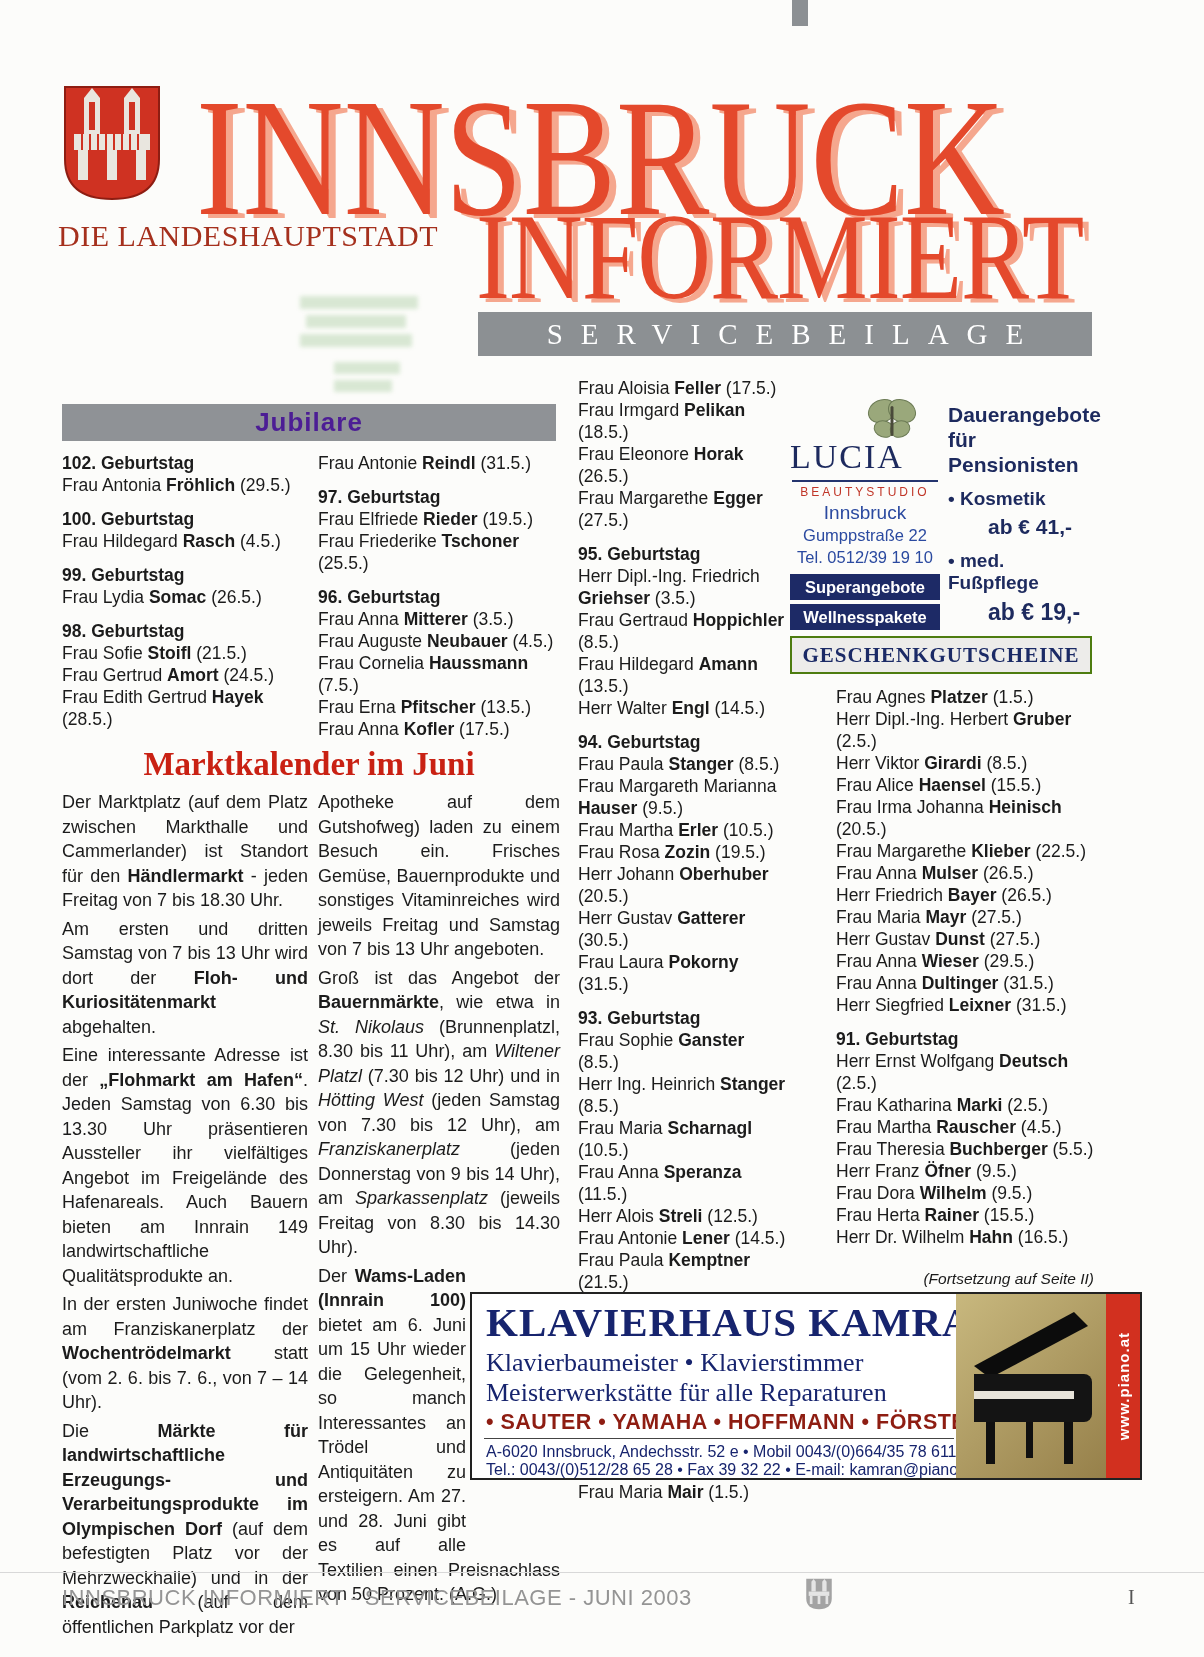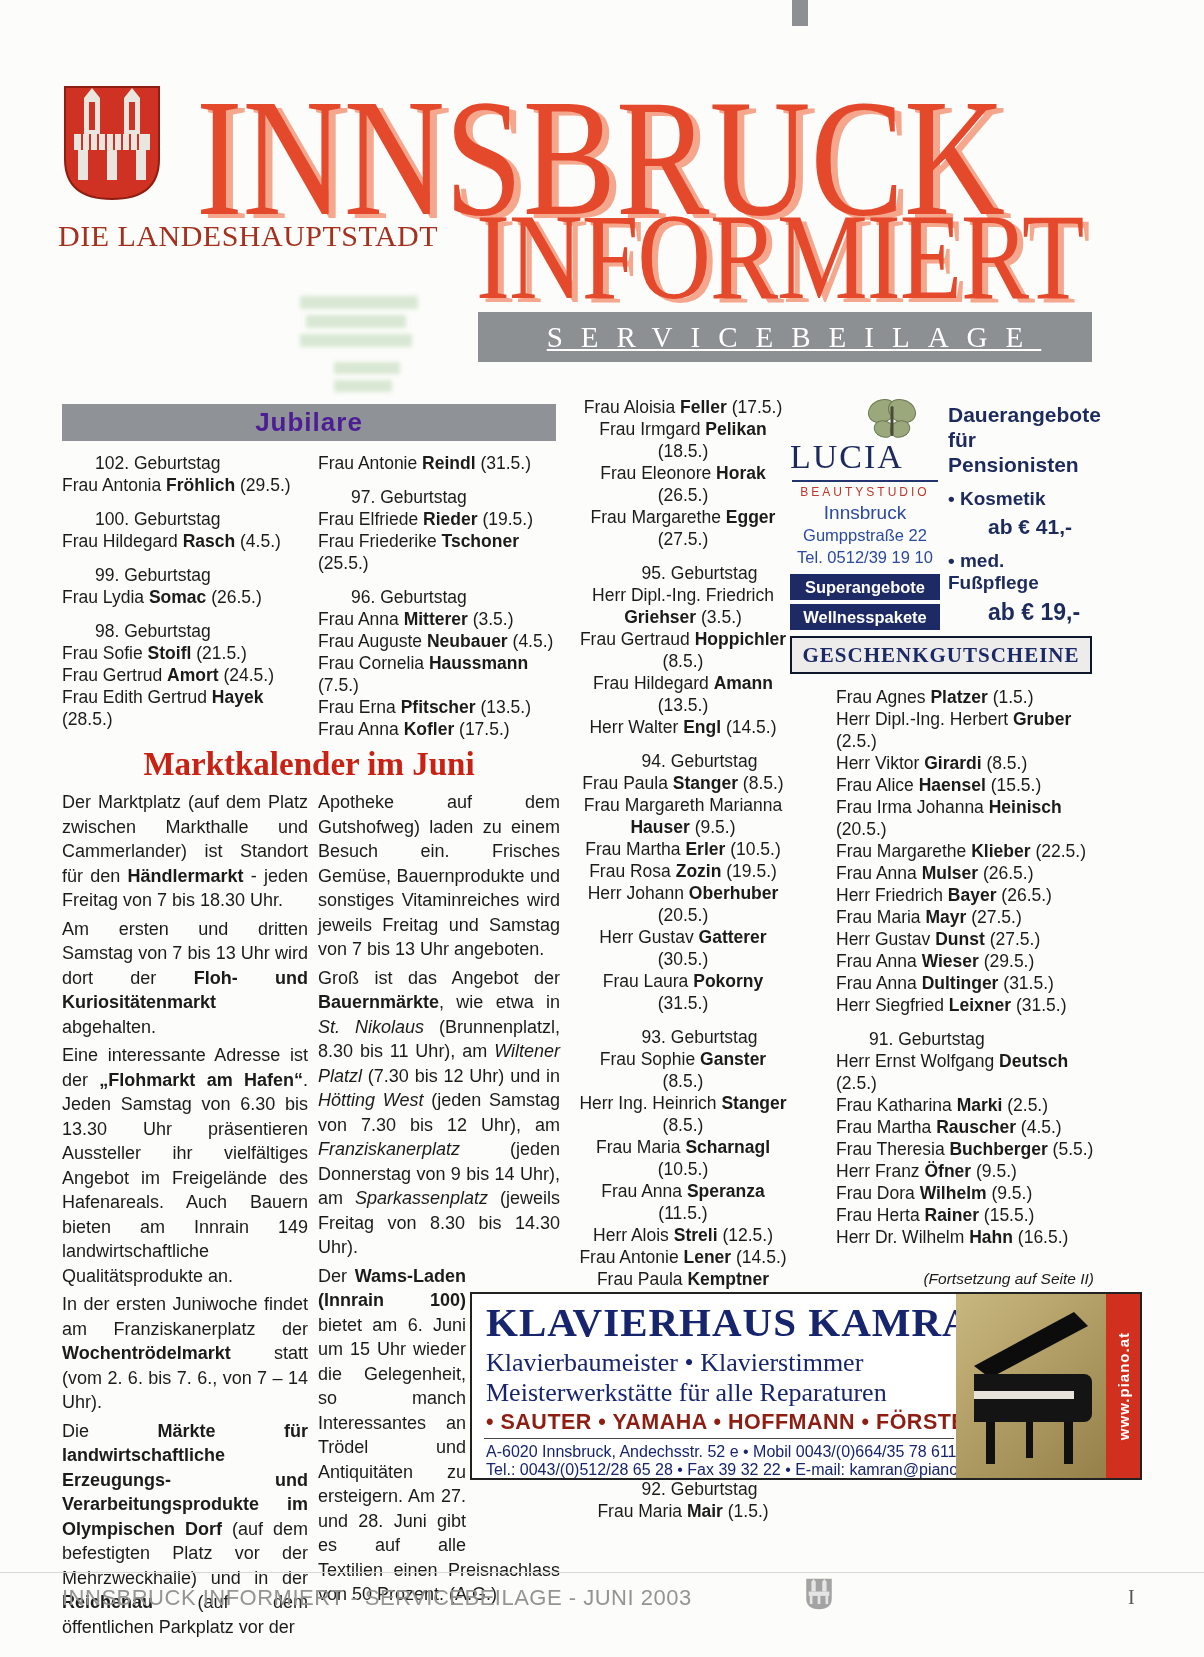--- a/index.html
+++ b/index.html
@@ -14,50 +14,50 @@
   .g2{left:306px;top:315px;width:100px;height:13px;}
   .g3{left:300px;top:334px;width:112px;height:13px;}
   .g4{left:334px;top:362px;width:66px;height:12px;}
   .g5{left:334px;top:380px;width:58px;height:12px;}
 
   
   .coa{left:62px;top:84px;width:100px;height:120px;}
   .kicker{left:58px;top:219px;font-family:"Liberation Serif",serif;font-size:30px;color:#a5301d;white-space:nowrap;letter-spacing:0.5px;}
   .title1{left:196px;top:74px;font-family:"Liberation Serif",serif;font-size:140px;line-height:1;color:#e4492c;letter-spacing:0px;transform:scaleY(1.2);transform-origin:0 0;text-shadow:7px 3px 0 #f5a78e;white-space:nowrap;}
   .title2{left:476px;top:196px;font-family:"Liberation Serif",serif;font-size:102px;line-height:1;color:#e4492c;letter-spacing:-1px;transform:scaleY(1.2);transform-origin:0 0;text-shadow:6px 3px 0 #f5a78e;white-space:nowrap;}
-  .banner{left:478px;top:312px;width:614px;height:50px;background:#8c9093;color:#fff;font-family:"Liberation Serif",serif;font-size:29px;letter-spacing:18px;display:flex;align-items:center;justify-content:center;padding-left:18px;box-sizing:border-box;white-space:nowrap;text-decoration:underline;}
+  .banner{left:478px;top:312px;width:614px;height:44px;background:#8c9093;color:#fff;font-family:"Liberation Serif",serif;font-size:29px;letter-spacing:18px;display:flex;align-items:center;justify-content:center;padding-left:18px;box-sizing:border-box;white-space:nowrap;}
 
   
   .jub-bar{left:62px;top:404px;width:494px;height:37px;background:#8f9296;color:#4c1d95;font-weight:bold;font-size:26px;letter-spacing:1px;display:flex;align-items:center;justify-content:center;}
   .jb-col{font-size:17.5px;line-height:22px;}
   .jb-block{margin-bottom:12px;}
-  .jb-title{font-weight:normal;margin-left:33px;}
+  .jb-title{font-weight:bold;}
   .jb1{left:62px;top:452px;width:246px;}
   .jb2{left:318px;top:452px;width:242px;}
-  .jb3{left:578px;top:396px;width:210px;text-align:center;}
+  .jb3{left:578px;top:377px;width:210px;}
   .jb4{left:836px;top:686px;width:258px;}
   .fortsetzung{left:836px;top:1270px;width:258px;text-align:right;font-style:italic;font-size:15.5px;}
 
   
   .lucia{left:790px;top:398px;width:302px;height:232px;}
   .butterfly{position:absolute;left:72px;top:-2px;width:60px;height:50px;}
   .lucia-name{position:absolute;left:0;top:40px;width:150px;text-align:left;font-family:"Liberation Serif",serif;font-size:34px;letter-spacing:2px;color:#1d2a5e;}
   .lucia-sub{position:absolute;left:2px;top:82px;width:146px;text-align:center;color:#c03527;font-size:12px;letter-spacing:3px;border-top:2px solid #24346e;padding-top:3px;}
   .lucia-city{position:absolute;left:0;top:104px;width:150px;text-align:center;color:#2b4aa0;font-size:19px;}
   .lucia-street{position:absolute;left:0;top:128px;width:150px;text-align:center;color:#2b4aa0;font-size:16.5px;}
   .lucia-tel{position:absolute;left:0;top:150px;width:150px;text-align:center;color:#2b4aa0;font-size:16.5px;}
   .lucia-bar{position:absolute;left:0;width:150px;height:26px;background:#1d2a66;color:#fff;font-weight:bold;font-size:16.5px;display:flex;align-items:center;justify-content:center;}
   .lucia-bar1{top:176px;}
   .lucia-bar2{top:206px;}
   .lucia-right{position:absolute;left:158px;top:4px;width:146px;color:#1d2a5e;}
   .lr-title{font-weight:bold;font-size:21px;line-height:25px;}
   .lr-item{font-weight:bold;font-size:19px;margin-top:11px;}
   .lr-price{font-weight:bold;font-size:21px;margin-top:5px;margin-left:40px;}
   .lr-price-big{font-size:23px;}
-  .geschenk{left:790px;top:636px;width:302px;height:38px;border:2px solid #0f172a;background:#edecea;color:#1b2a66;font-family:"Liberation Serif",serif;font-weight:bold;font-size:21px;letter-spacing:1px;display:flex;align-items:center;justify-content:center;box-sizing:border-box;}
+  .geschenk{left:790px;top:636px;width:302px;height:38px;border:2px solid #4d7c0f;background:#edecea;color:#1b2a66;font-family:"Liberation Serif",serif;font-weight:bold;font-size:21px;letter-spacing:1px;display:flex;align-items:center;justify-content:center;box-sizing:border-box;}
 
   
   .mk-head{left:62px;top:746px;width:494px;text-align:center;font-family:"Liberation Serif",serif;font-weight:bold;font-size:33px;color:#c92113;}
   .mk-col{font-size:18px;line-height:24.5px;text-align:justify;}
   .mk1{left:62px;top:790px;width:246px;}
   .mk2{left:318px;top:790px;width:242px;}
   .mk-para{margin:0 0 4px 0;}
   .mk-spacer{float:right;width:94px;height:235px;margin-top:48px;}
 
   

